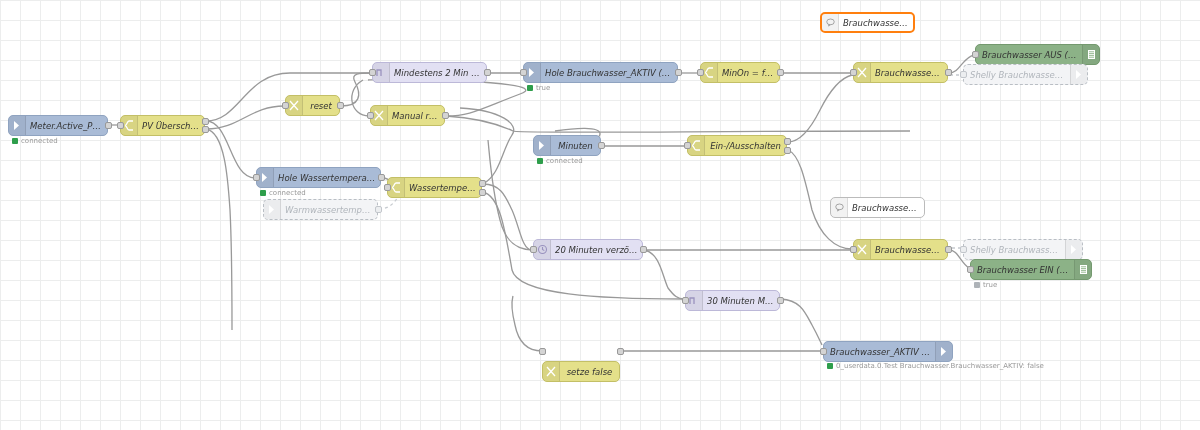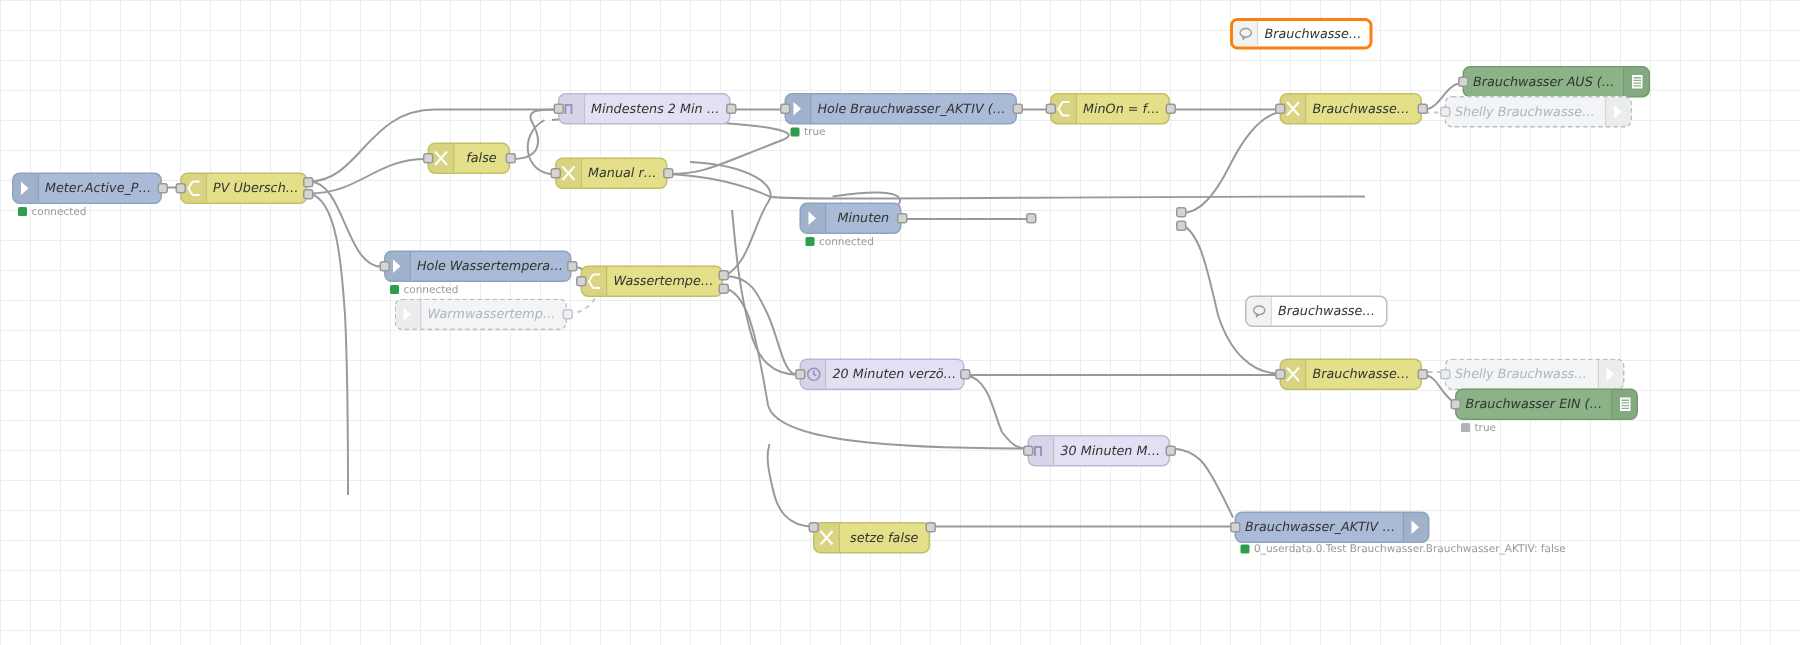--- a/index.html
+++ b/index.html
@@ -238,21 +238,21 @@
   </div>
   <span class="port" style="left:369px; top:69px;"></span>
   <span class="port" style="left:484px; top:69px;"></span>
 
   <div class="node n-yellow" style="left:285px; top:95px; width:55px;">
     <span class="icon left">
       <svg width="10" height="11" viewBox="0 0 10 11">
           <path d="M1,1 L9,10 M9,1 L1,10" stroke="#fff" stroke-width="1.3" fill="none"></path>
         </svg>
     </span>
-    <span class="label">false</span>
+    <span class="label">reset</span>
   </div>
   <span class="port" style="left:282px; top:102px;"></span>
   <span class="port" style="left:337px; top:102px;"></span>
 
   <div class="node n-yellow" style="left:370px; top:105px; width:75px;">
     <span class="icon left">
       <svg width="10" height="11" viewBox="0 0 10 11">
           <path d="M1,1 L9,10 M9,1 L1,10" stroke="#fff" stroke-width="1.3" fill="none"></path>
         </svg>
     </span>
@@ -326,20 +326,28 @@
         </svg>
     </span>
     <span class="label">Minuten</span>
   </div>
   <span class="port" style="left:598px; top:142px;"></span>
   <div class="status" style="left:537px; top:157px;">
     <span class="dot dot-green"></span>
     <span>connected</span>
   </div>
 
+  <div class="node n-yellow" style="left:687px; top:135px; width:100px;">
+    <span class="icon left">
+      <svg width="10" height="11" viewBox="0 0 10 11">
+          <path d="M9,1 L5,1 C3,1 3,5.5 1,5.5 C3,5.5 3,10 5,10 L9,10" fill="none" stroke="#fff" stroke-width="1.3"></path>
+        </svg>
+    </span>
+    <span class="label">Ein-/Ausschalten</span>
+  </div>
   <span class="port" style="left:684px; top:142px;"></span>
   <span class="port" style="left:784px; top:138px;"></span>
   <span class="port" style="left:784px; top:147px;"></span>
 
   <div class="node n-blue" style="left:256px; top:167px; width:125px;">
     <span class="icon left">
       <svg width="8" height="11" viewBox="0 0 8 11">
           <path d="M1,1 L1,10 L6,5.5 Z" fill="#fff"></path>
         </svg>
     </span>
@@ -426,21 +434,21 @@
     <span class="icon left">
       <svg width="10" height="11" viewBox="0 0 10 11">
           <path d="M1,9 L1,3 L5,3 L5,9" fill="none" stroke="#9a93bf" stroke-width="1.3"></path>
         </svg>
     </span>
     <span class="label">30 Minuten MinON</span>
   </div>
   <span class="port" style="left:682px; top:297px;"></span>
   <span class="port" style="left:777px; top:297px;"></span>
 
-  <div class="node n-yellow" style="left:542px; top:348px; width:78px;">
+  <div class="node n-yellow" style="left:542px; top:361px; width:78px;">
     <span class="icon left">
       <svg width="10" height="11" viewBox="0 0 10 11">
           <path d="M1,1 L9,10 M9,1 L1,10" stroke="#fff" stroke-width="1.3" fill="none"></path>
         </svg>
     </span>
     <span class="label">setze false</span>
   </div>
   <span class="port" style="left:539px; top:348px;"></span>
   <span class="port" style="left:617px; top:348px;"></span>
 

